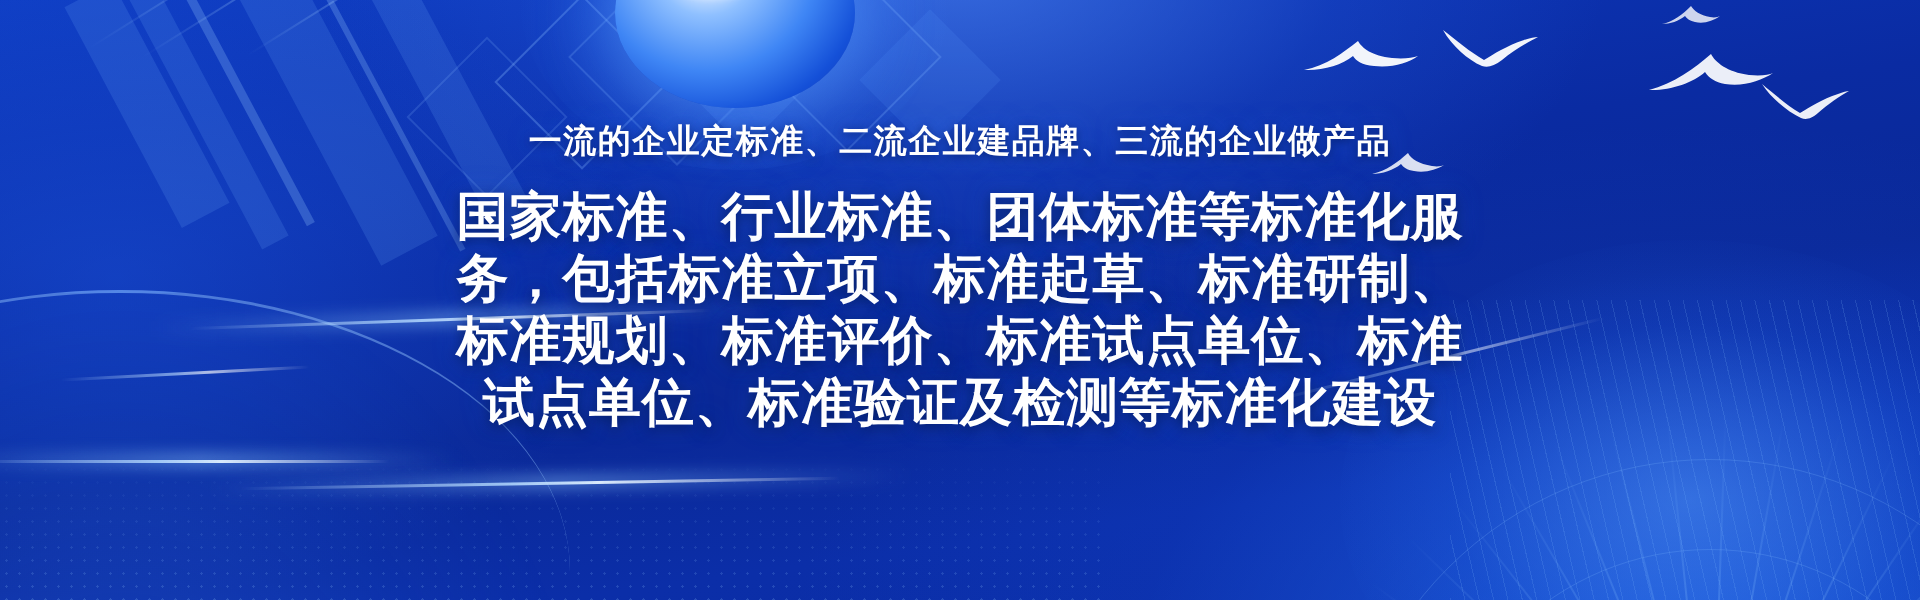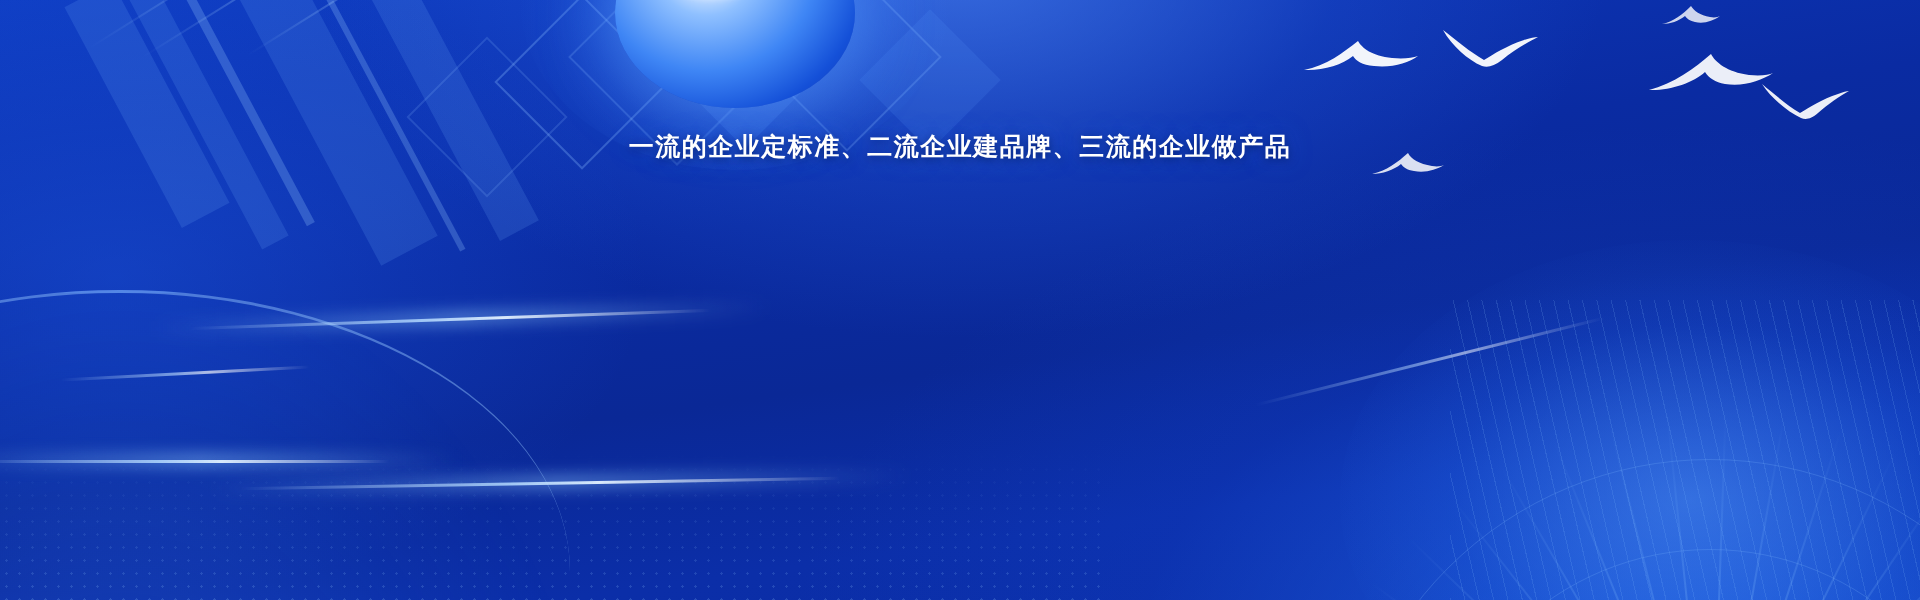--- a/index.html
+++ b/index.html
@@ -70,22 +70,22 @@
     -webkit-mask-image:linear-gradient(to top, rgba(0,0,0,1), rgba(0,0,0,0));
     mask-image:linear-gradient(to top, rgba(0,0,0,1), rgba(0,0,0,0));}
 
   
   .bird{position:absolute;}
   .bird svg{display:block;}
 
   
   .content{position:absolute;left:0;top:0;width:1920px;height:600px;}
   .headline{
-    position:absolute;left:0;top:130px;width:1920px;text-align:center;
-    font-size:25px;font-weight:700;color:#ffffff;letter-spacing:1.5px;
+    position:absolute;left:0;top:119px;width:1920px;text-align:center;
+    font-size:33px;font-weight:700;color:#ffffff;letter-spacing:1.5px;
     text-shadow:0 2px 10px rgba(0,20,80,0.75),0 0 22px rgba(40,110,255,0.55);
     white-space:nowrap;
   }
   .body-text{
     position:absolute;left:50%;top:185px;transform:translateX(-50%);
     width:1030px;text-align:center;
     font-size:52px;font-weight:700;line-height:62px;color:#ffffff;letter-spacing:1px;
     text-shadow:0 3px 14px rgba(0,18,70,0.8),0 0 26px rgba(40,110,255,0.45);
   }
 </style>
@@ -191,15 +191,16 @@
           <path d="M2 20 C13 18 23 10 31 2 C34 7 40 11 50 13 C55 14 58 13 60 12 C53 17 44 20 35 18 C30 17 27 15 25 12 C19 17 10 20 2 20 Z" fill="#ffffff" opacity="0.8"></path>
         </svg>
     </div>
 
     <div style="position:absolute;right:-120px;bottom:-160px;width:700px;height:520px;border-radius:50%;
       background:radial-gradient(ellipse at 50% 50%, rgba(90,160,255,0.45) 0%, rgba(40,110,240,0.16) 48%, rgba(0,0,0,0) 74%);"></div>
   </div>
 
   <div class="content">
     <div class="headline">一流的企业定标准、二流企业建品牌、三流的企业做产品</div>
+    <div class="body-text">国家标准、行业标准、团体标准等标准化服务，包括标准立项、标准起草、标准研制、标准规划、标准评价、标准试点单位、标准试点单位、标准验证及检测等标准化建设</div>
   </div>
 
 </div>
 
 </body></html>

